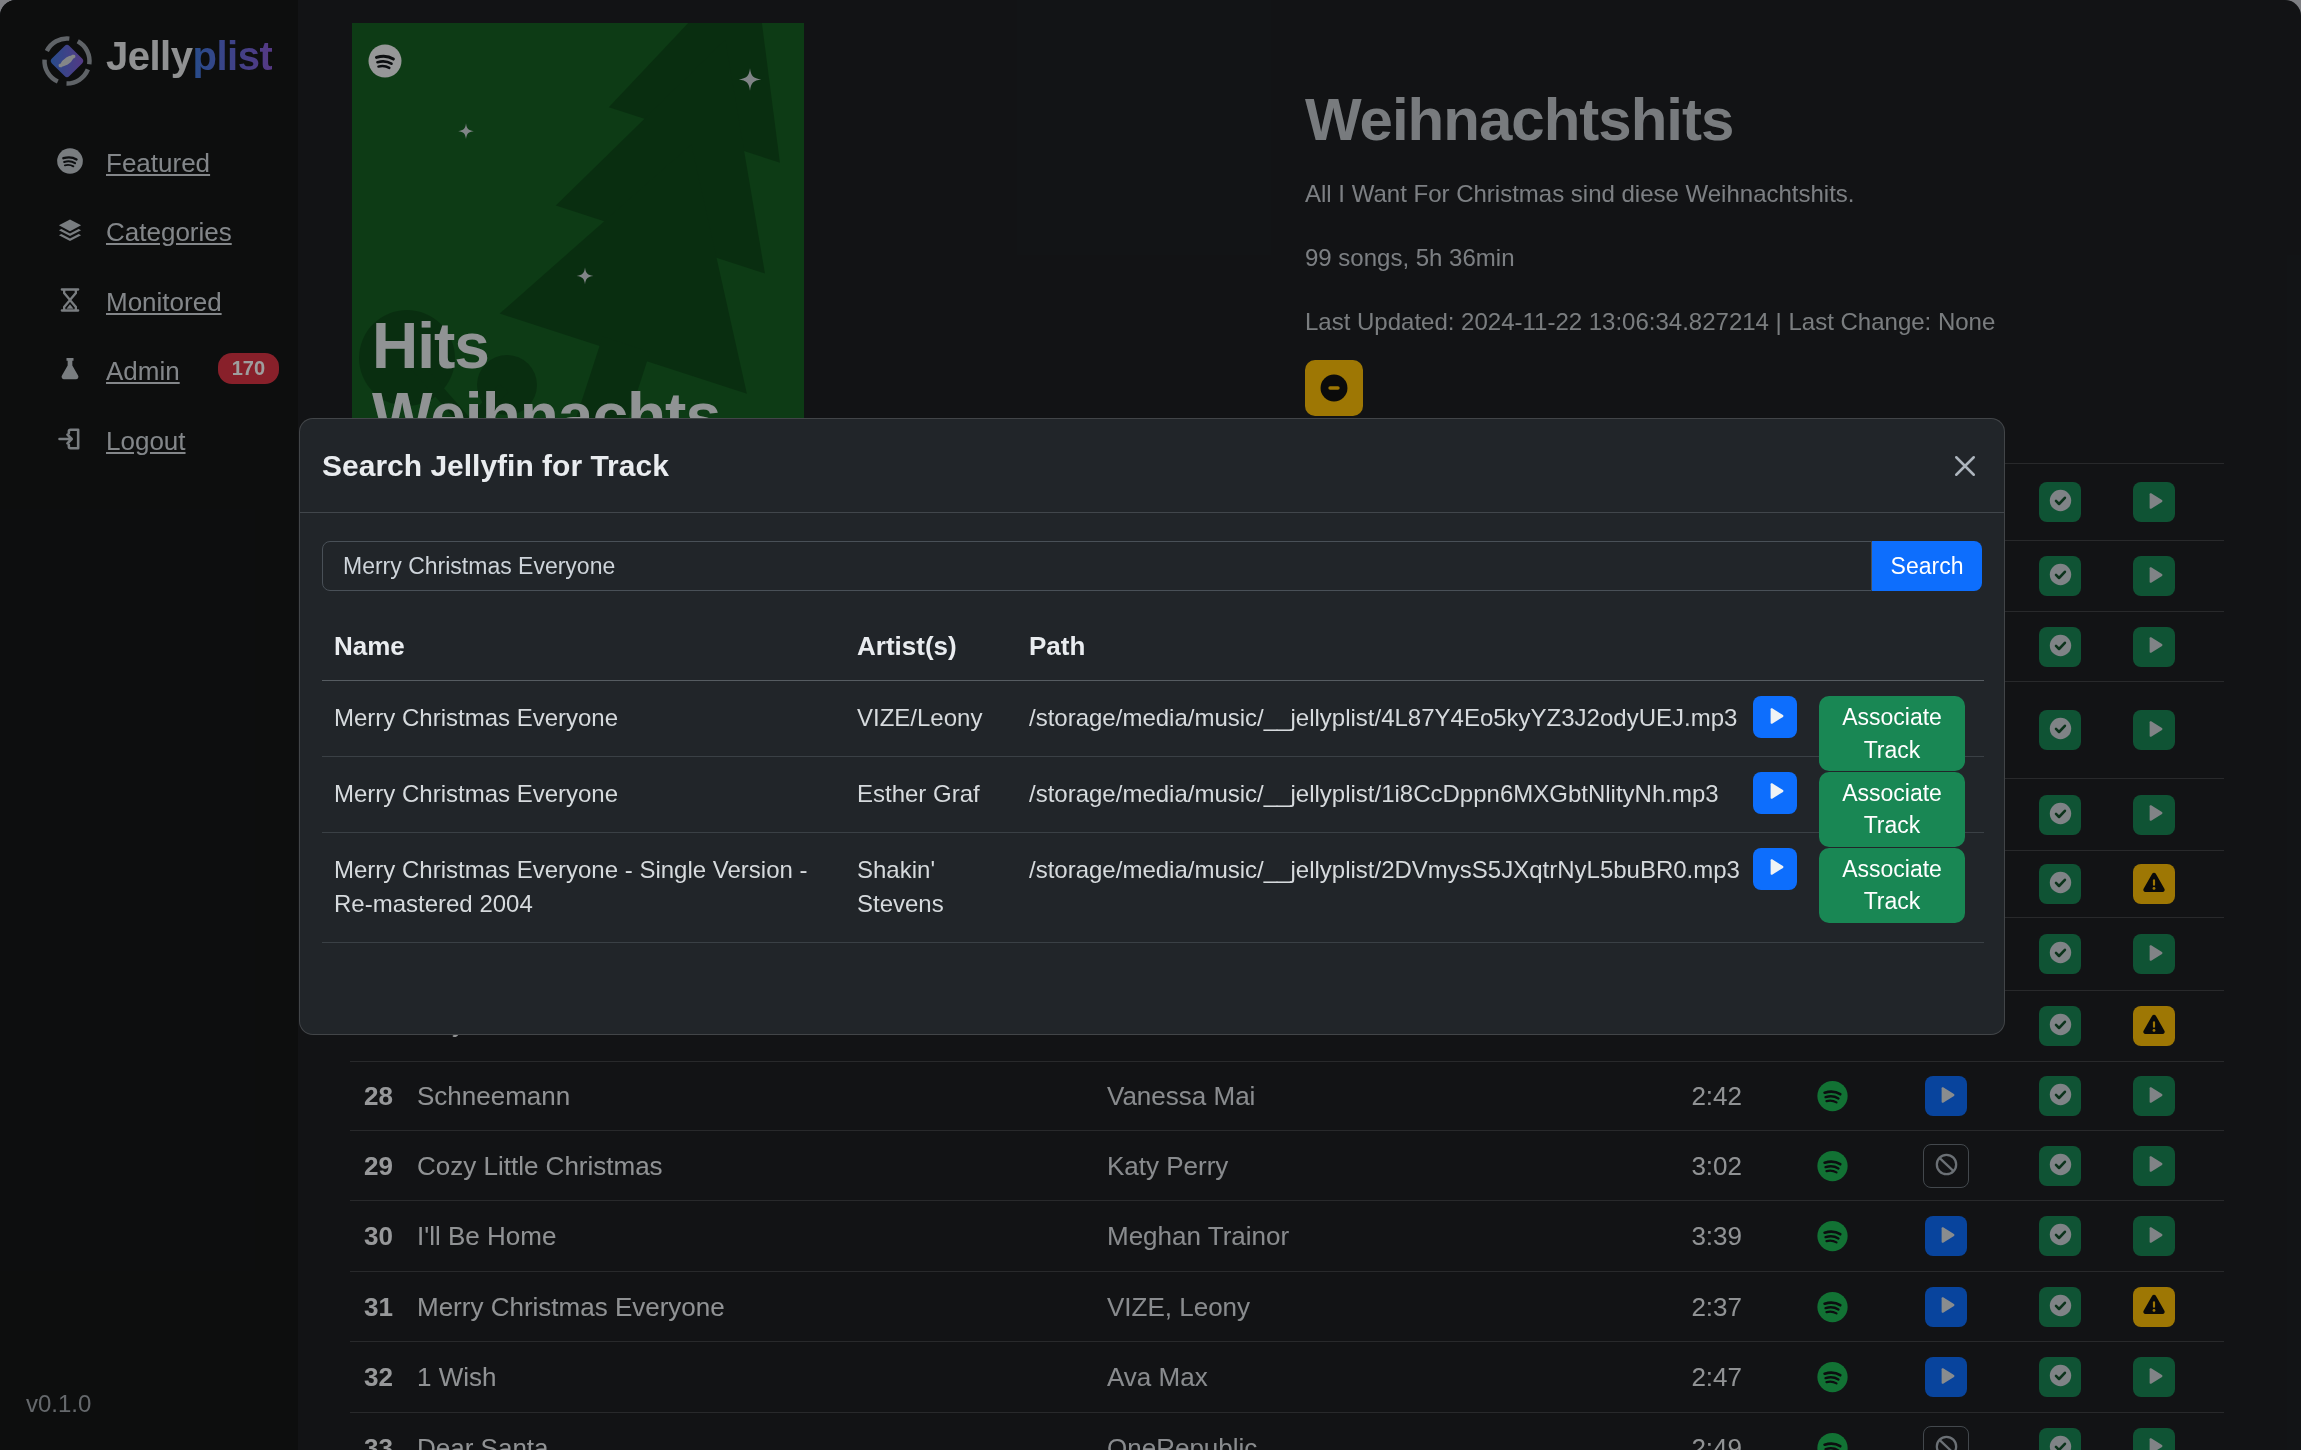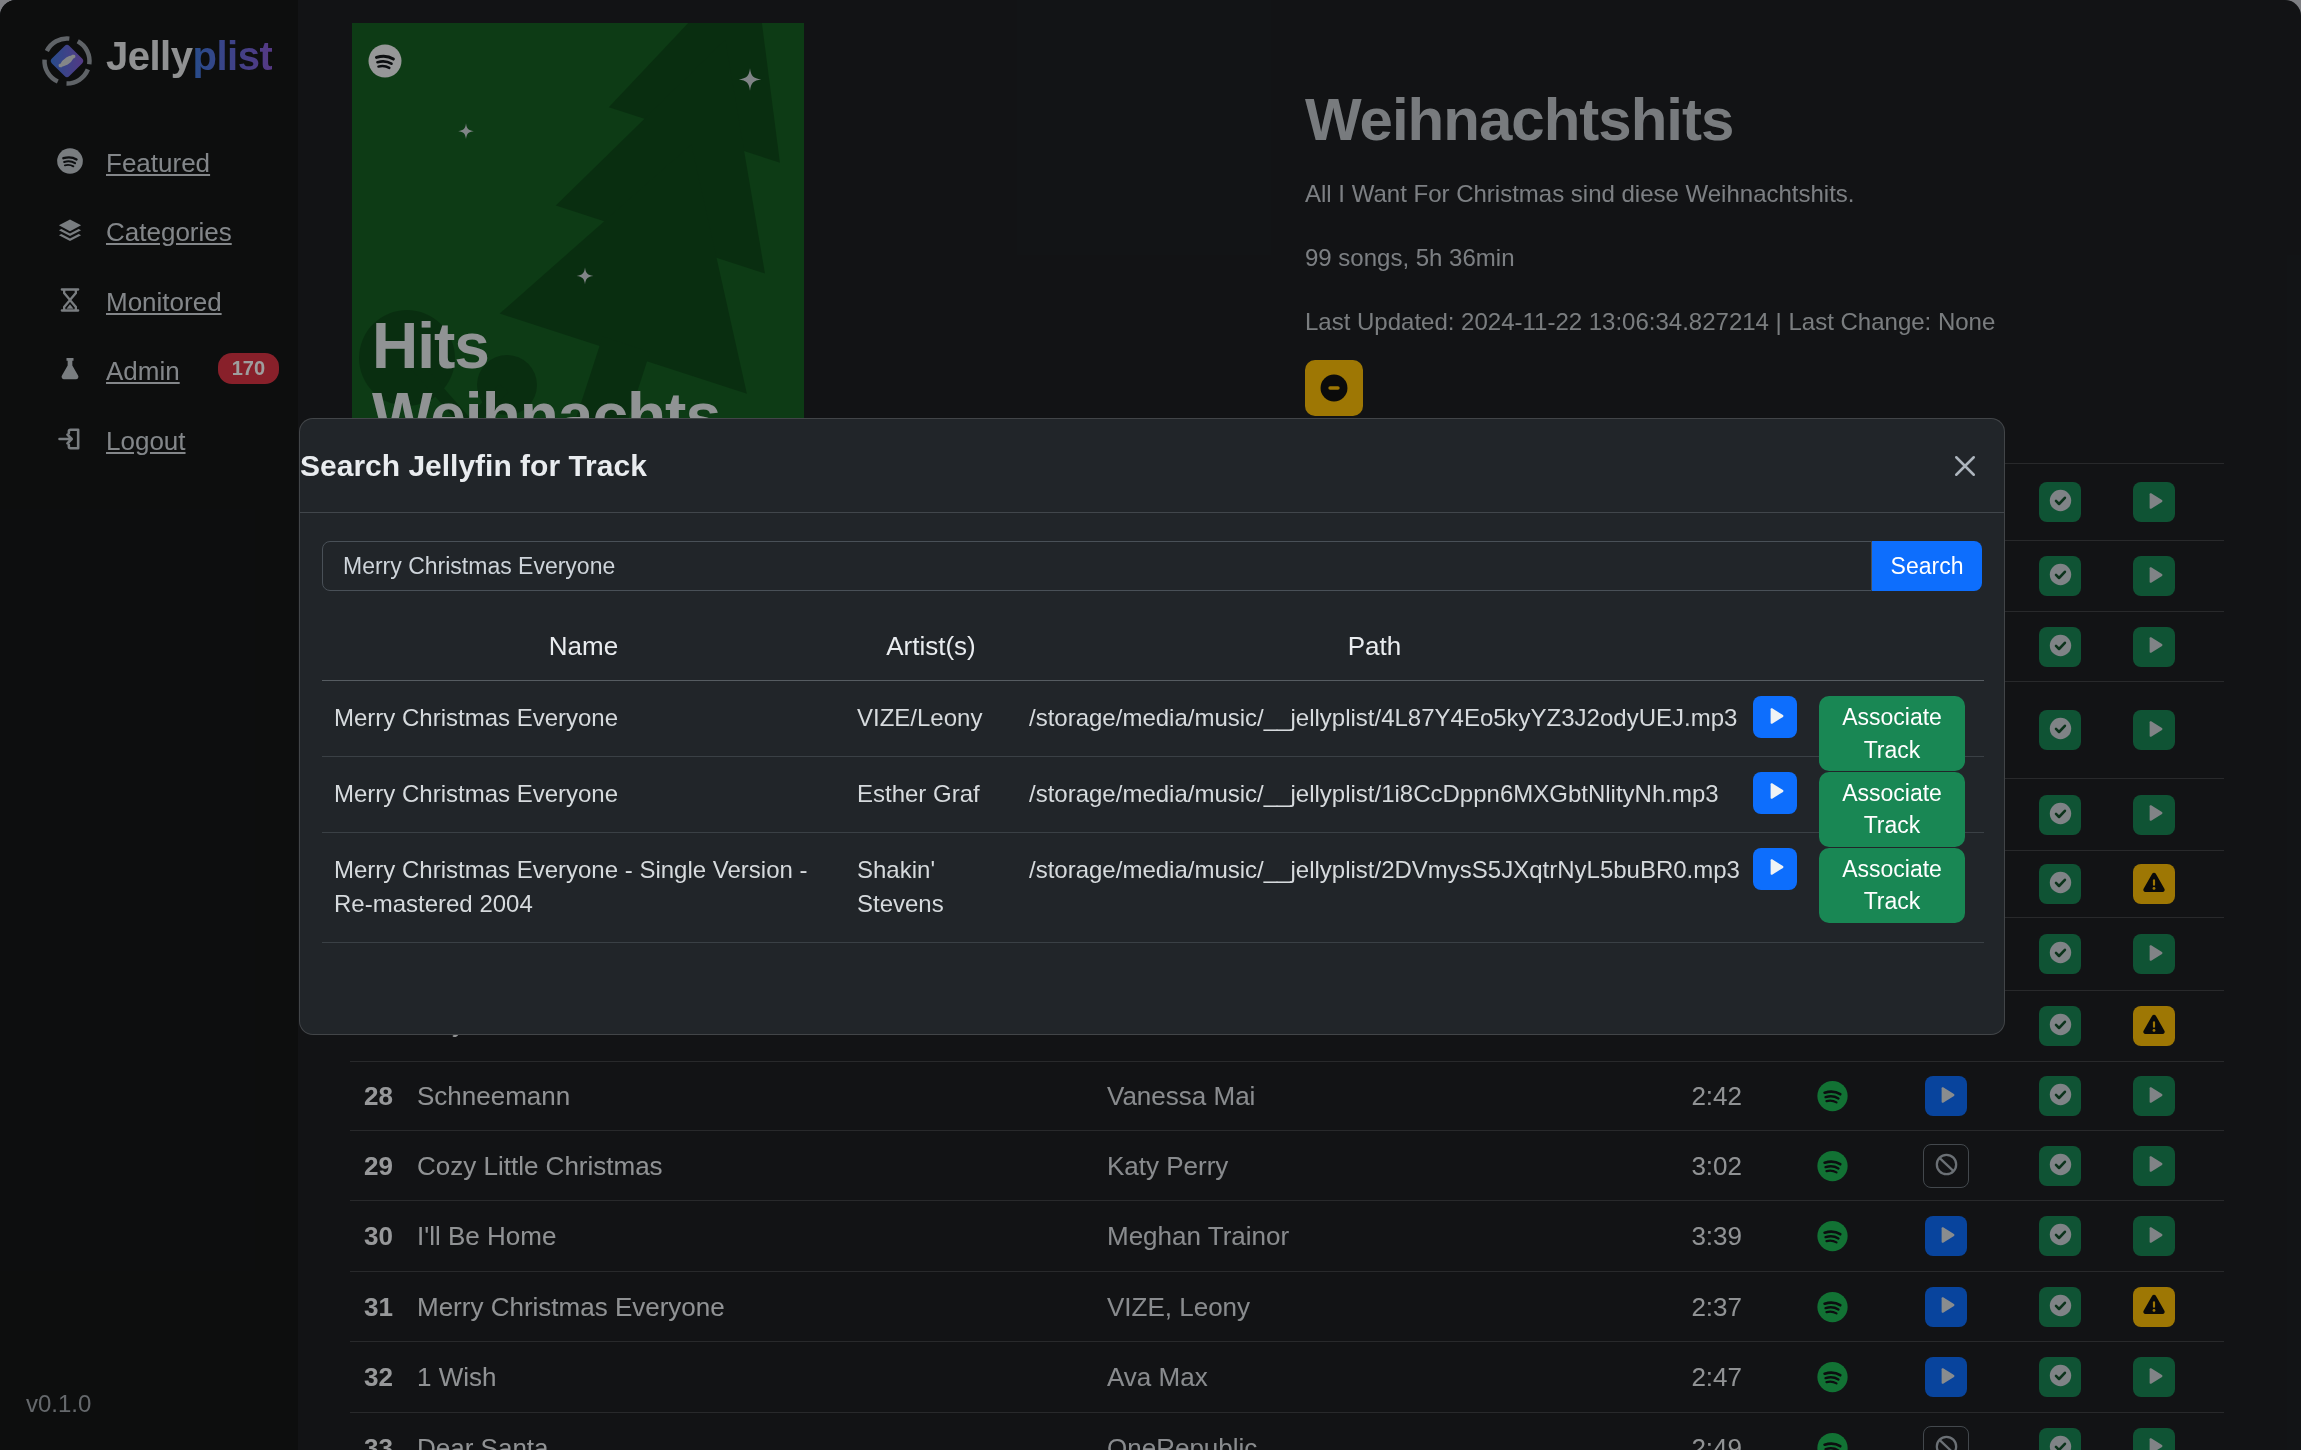--- a/index.html
+++ b/index.html
@@ -54,30 +54,30 @@
   .b-ban  { left:1573px; width:46px; height:44px; background:transparent; border:1px solid #6c757d; color:#adb5bd; border-radius:8px; }
   .b-check{ left:1689px; background:#198754; color:#d2d7db; }
   .b-stat { left:1783px; background:#198754; color:#cfd4d8; }
   .b-warn { left:1783px; background:#ffc107; color:#111; }
   .frag { position:absolute; left:102px; top:1008px; font-size:26px; color:#eef1f3; }
 
   
   .backdrop { position:absolute; inset:0; background:rgba(0,0,0,0.38); z-index:50; }
   .modal { position:absolute; left:299px; top:418px; width:1706px; height:617px; background:#212529;
            border:1px solid rgba(255,255,255,0.15); border-radius:14px; z-index:60; }
-  .modal-header { position:relative; height:94px; border-bottom:1px solid #41464b; display:flex; align-items:center; }
+  .modal-header { position:relative; height:94px; border-bottom:1px solid #41464b; display:flex; align-items:center; padding-left:22px; }
   .modal-title { font-size:30px; font-weight:700; color:#e9ecef; }
   .modal-close { position:absolute; right:24px; top:32px; width:30px; height:30px; background:none; border:none; color:#adb5bd; cursor:pointer; }
   .search-group { position:absolute; left:22px; top:122px; width:1660px; height:50px; display:flex; }
   .search-input { flex:1; background:#212529; border:1px solid #495057; border-radius:8px 0 0 8px; color:#ced4da;
                   font-size:23px; padding:0 20px; font-family:inherit; outline:none; }
   .search-btn { width:110px; background:#0d6efd; color:#fff; border:none; border-radius:0 8px 8px 0; font-size:23px; font-family:inherit; cursor:pointer; }
   .m-table { position:absolute; left:22px; top:198px; width:1662px; }
   .m-head { display:flex; border-bottom:1px solid #565c61; }
-  .m-head > div { font-size:26px; font-weight:400; color:#e9ecef; padding:14px 12px 18px 12px;text-align:center; }
+  .m-head > div { font-size:26px; font-weight:700; color:#e9ecef; padding:14px 12px 18px 12px; }
   .m-row { display:flex; border-bottom:1px solid #3a4045; position:relative; }
   .m-row > div { font-size:24px; color:#d6dadd; padding:20px 12px; line-height:1.45; }
   .col-name { width:523px; }
   .col-artist { width:172px; }
   .col-path { width:715px; }
   .col-act { flex:1; position:relative; }
   .m-play { position:absolute; left:21px; top:15px; width:44px; height:42px; background:#0d6efd; color:#f0f3f5;
             border:none; border-radius:8px; display:flex; align-items:center; justify-content:center; cursor:pointer; }
   .m-assoc { position:absolute; left:87px; top:15px; width:146px; height:75px; background:#198754; color:#fff;
              border:none; border-radius:10px; font-size:23px; line-height:1.4; font-family:inherit; cursor:pointer; }

